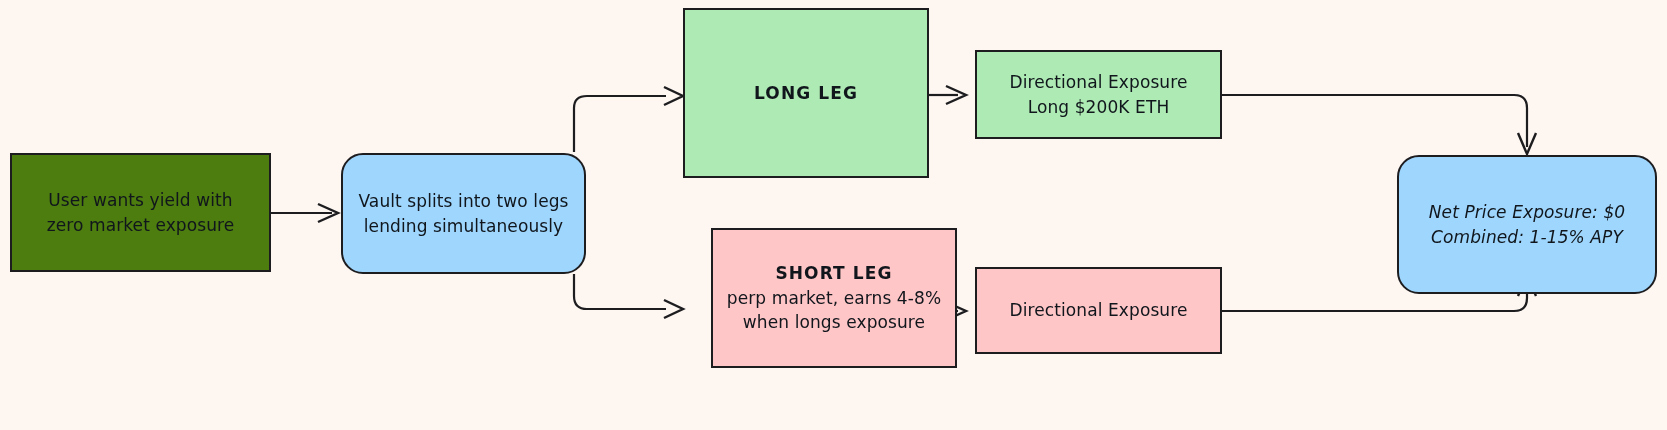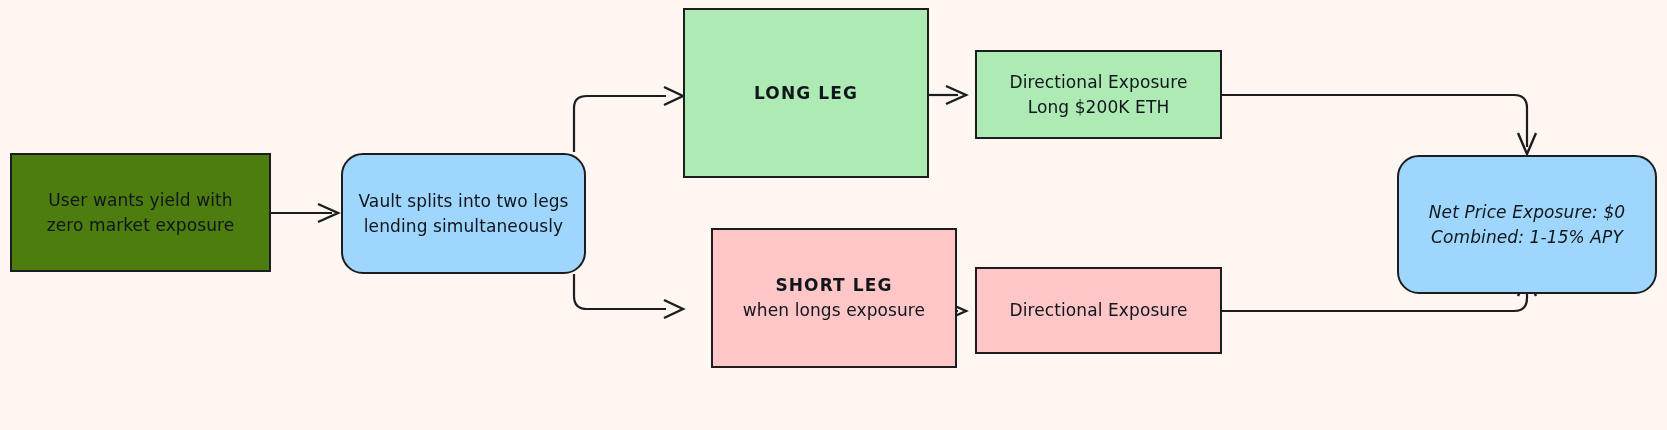--- a/index.html
+++ b/index.html
@@ -123,20 +123,21 @@
 
   <div class="node fill-green" style="left:683px; top:8px; width:246px; height:170px;">
     <span class="lines">
       <span class="hdr">LONG LEG</span>
     </span>
   </div>
 
   <div class="node fill-pink" style="left:683px; top:228px; width:246px; height:140px;margin-left:28px;">
     <span class="lines">
       <span class="hdr">SHORT LEG</span>
+      <span class="ln">perp market, earns 4-8%</span>
       <span class="ln">when longs exposure</span>
     </span>
   </div>
 
   <div class="node fill-green" style="left:975px; top:50px; width:247px; height:89px;">
     <span class="lines">
       <span class="ln">Directional Exposure</span>
       <span class="ln">Long $200K ETH</span>
     </span>
   </div>

